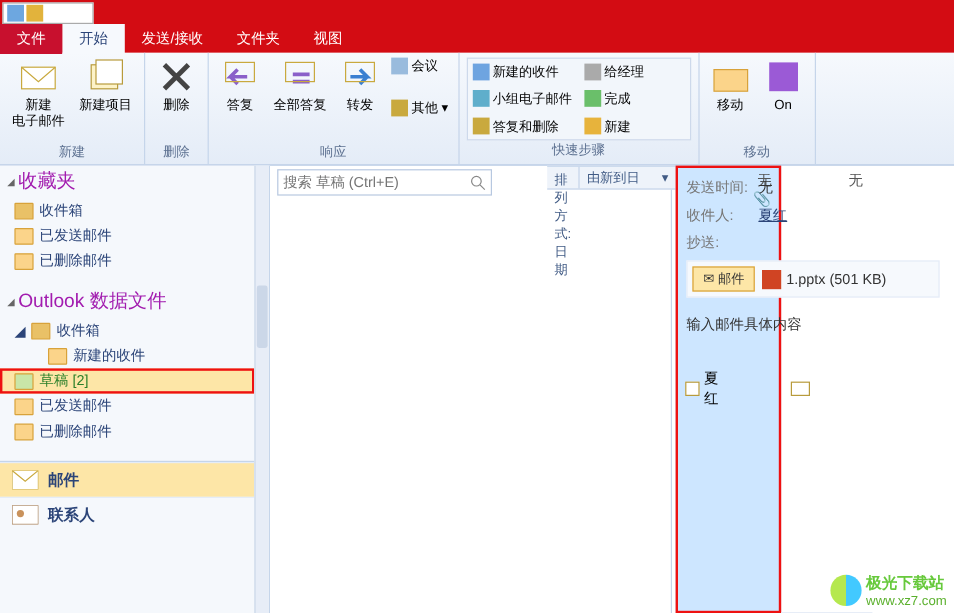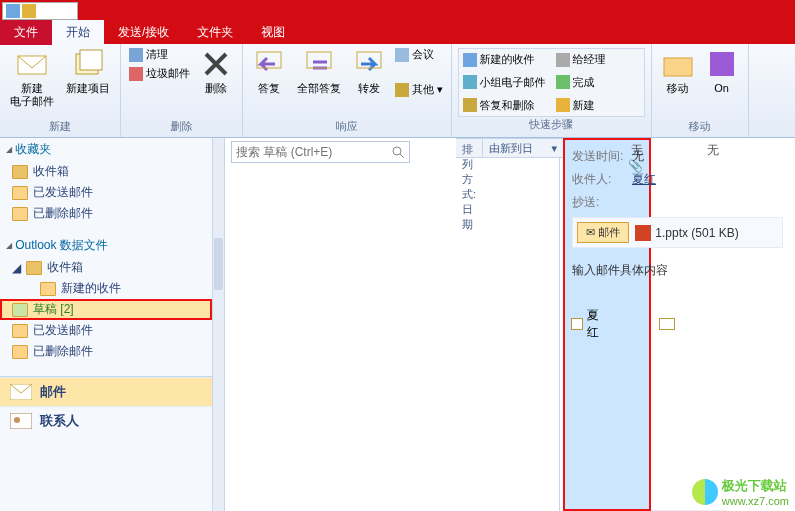--- a/index.html
+++ b/index.html
@@ -28,21 +28,21 @@
 .quick-grid { flex: 1; display: grid; grid-template-columns: 1fr 1fr; gap: 1px; background: #f2f6fb; border: 1px solid #cdd9eb; font-size: 11px; }
 .quick-item { display: flex; align-items: center; gap: 3px; padding: 2px 4px; cursor: pointer; }
 .qi { width: 14px; height: 14px; }
 
 .content { display: flex; height: 373px; }
 
 .nav { width: 225px; border-right: 1px solid #c5d5ea; background: #f5f8fc; display: flex; }
 .nav-col { flex: 1; overflow: hidden; }
 .nav-scroll { width: 12px; background: #e7edf7; border-left: 1px solid #cbd7e8; position: relative; }
 .nav-thumb { position: absolute; top: 100px; left: 1px; right: 1px; height: 52px; background: #cbd7e8; border-radius: 2px; }
-.nav-header { padding: 3px 6px; font-size: 12px; color: #0369a1; cursor: pointer; display: flex; align-items: center; gap: 3px; }
+.nav-header { padding: 3px 6px; font-size: 16px; color: #a21caf; cursor: pointer; display: flex; align-items: center; gap: 3px; }
 .nav-header::before { content: "◢"; font-size: 8px; color: #666; }
 .nav-item { padding: 2px 6px 2px 12px; display: flex; align-items: center; gap: 5px; cursor: pointer; color: #2b4478; }
 .nav-item.deeper { padding-left: 40px; }
 .nav-item.sel { background: #fde6a7; }
 .nav-item.hi { outline: 2px solid #e11; outline-offset: -2px; }
 .fld { width: 16px; height: 14px; background: #fbd48a; border: 1px solid #d8a23a; border-radius: 1px; }
 .fld.in { background: #e9c167; }
 .fld.dr { background: #c9e6a8; }
 
 .nav-bottom { border-top: 1px solid #c5d5ea; }
@@ -115,30 +115,20 @@
             <rect x="8" y="2" width="22" height="20" fill="#fff" stroke="#b89b3c"></rect>
           </svg>
         <span>新建项目</span>
       </div>
     </div>
     <div class="group-label">新建</div>
   </div>
 
   <div class="group">
     <div class="group-body">
-      <div class="small-btns">
-        <div class="small-btn">
-            <div class="small-icon" style="background:#7aa3d6"></div>
-            <span>清理</span>
-          </div>
-        <div class="small-btn">
-            <div class="small-icon" style="background:#d66"></div>
-            <span>垃圾邮件</span>
-          </div>
-      </div>
       <div class="big-btn">
         <svg class="big-icon">
             <path d="M6 6 L26 26 M26 6 L6 26" stroke="#444" stroke-width="4"></path>
           </svg>
         <span>删除</span>
       </div>
     </div>
     <div class="group-label">删除</div>
   </div>
 

